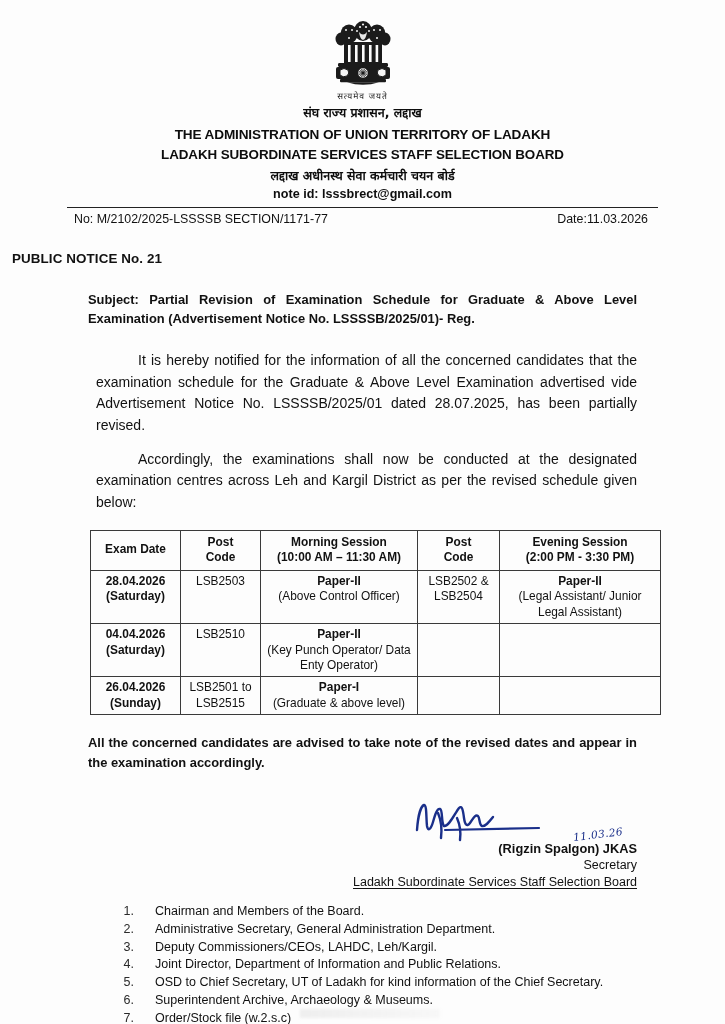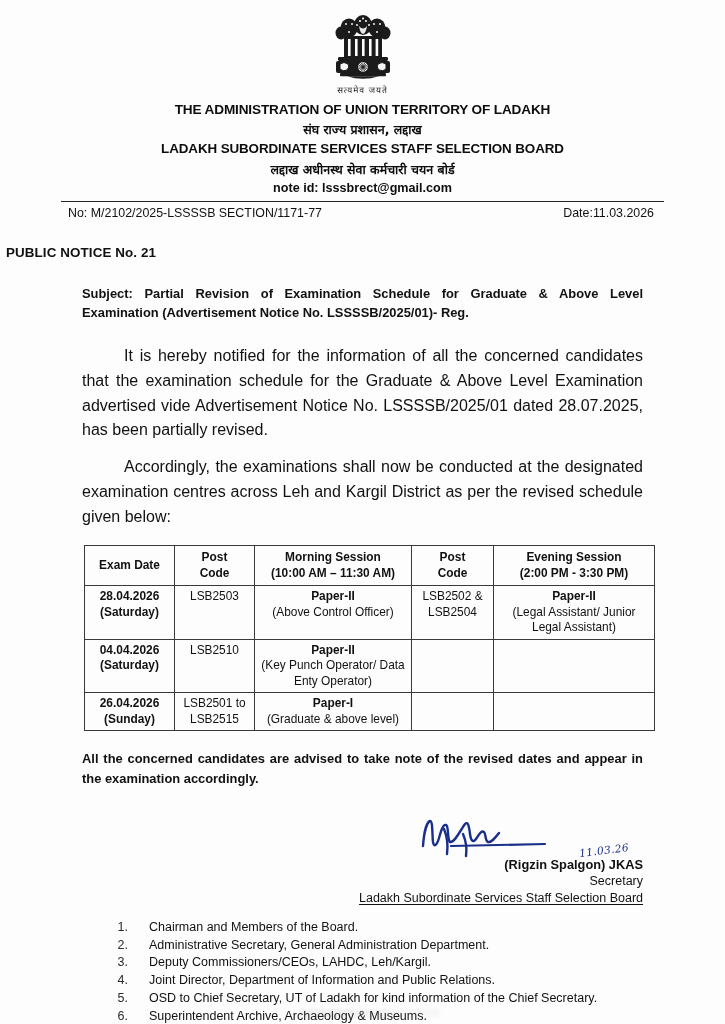--- a/index.html
+++ b/index.html
@@ -14,21 +14,21 @@
     position: relative;
     font-family: "Liberation Sans", sans-serif;
     color: #111111;
     overflow: hidden;
   }
 
   .page {
     position: relative;
     width: 725px;
     height: 1024px;
-    padding: 6px;
+    padding: 12px;
     background: #fdfdfd;
   }
 
   
   .emblem-wrap {
     width: 100%;
     text-align: center;
     padding-top: 6px;
   }
   .emblem-svg { display: block; margin: 0 auto; }
@@ -91,25 +91,26 @@
   .body-block { margin: 0 76px 0 76px; }
 
   .subject {
     font-weight: bold;
     font-size: 12.9px;
     line-height: 1.42;
     text-align: justify;
     margin-top: 25px;
   }
   .para {
-    font-size: 16px;
+    font-size: 14px;
     line-height: 1.55;
     text-align: justify;
     margin-top: 22px;
     text-indent: 42px;
+    margin-left: 8px;
   }
   .para.tight { margin-top: 12px; }
 
   
   table.sched {
     border-collapse: collapse;
     width: 570px;
     margin: 16px 0 0 2px;
     table-layout: fixed;
   }
@@ -289,22 +290,22 @@
         <path d="M13 52 q4 -3 8 0 q2 3 -1 6 q-4 2 -7 -1z" fill="#f6f6f6" stroke="#1b1b1b" stroke-width="1"></path>
         <path d="M59 52 q-4 -3 -8 0 q-2 3 1 6 q4 2 7 -1z" fill="#f6f6f6" stroke="#1b1b1b" stroke-width="1"></path>
 
         <rect x="13" y="61" width="46" height="3.2" rx="1"></rect>
         <path d="M20 64.2 q16 5 32 0z"></path>
       </g>
     </svg>
     <div class="emblem-motto">सत्यमेव जयते</div>
   </div>
 
+  <div class="hdr hdr-hi1">संघ राज्य प्रशासन, लद्दाख</div>
   <div class="hdr hdr-en1">THE ADMINISTRATION OF UNION TERRITORY OF LADAKH</div>
-  <div class="hdr hdr-hi1">संघ राज्य प्रशासन, लद्दाख</div>
   <div class="hdr hdr-en2">LADAKH SUBORDINATE SERVICES STAFF SELECTION BOARD</div>
   <div class="hdr hdr-hi2">लद्दाख अधीनस्थ सेवा कर्मचारी चयन बोर्ड</div>
   <div class="hdr hdr-email">note id: lsssbrect@gmail.com</div>
 
   <hr class="rule">
 
   <div class="norow">
     <span class="no">No: M/2102/2025-LSSSSB SECTION/1171-77</span>
     <span class="date">Date:11.03.2026</span>
   </div>

